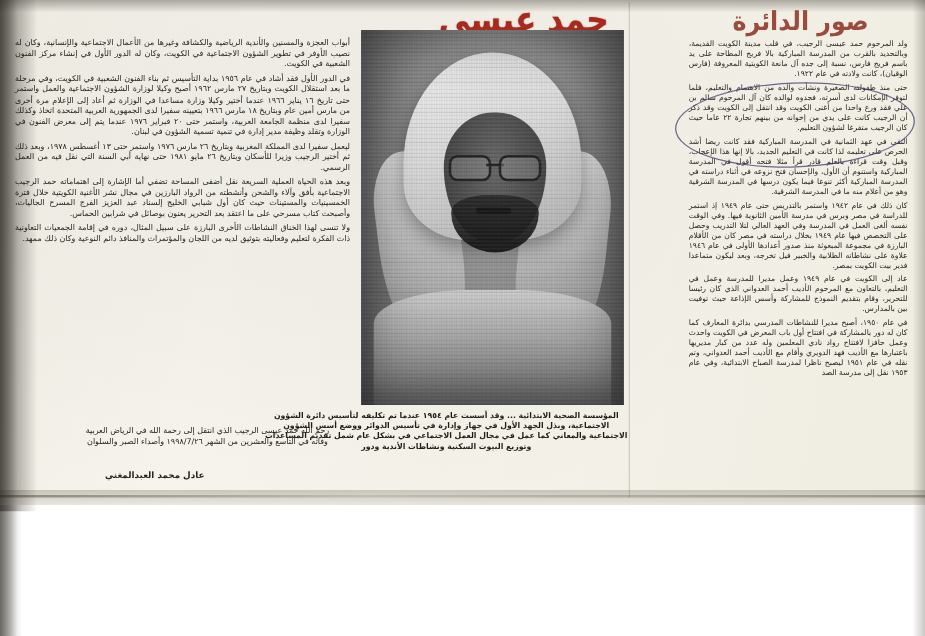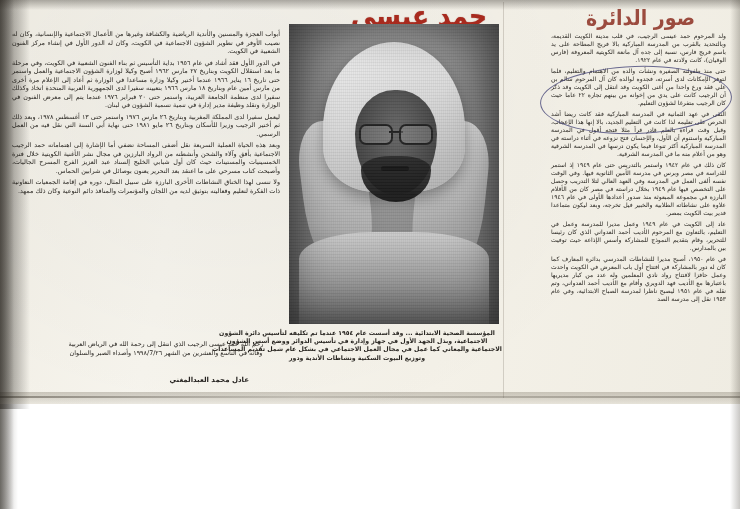--- a/index.html
+++ b/index.html
@@ -231,21 +231,21 @@
     text-align: center;
     font-weight: normal;
     font-size: 6.4px;
     line-height: 8.6px;
   }
   .byline {
     position: absolute;
     left: 78px;
     top: 374px;
     width: 165px;
-    text-align: right;
+    text-align: left;
     direction: rtl;
     font-size: 7px;
     font-weight: bold;
     color: #262320;
   }
 
   
   .annot-circle {
     position: absolute;
     right: 2px;

